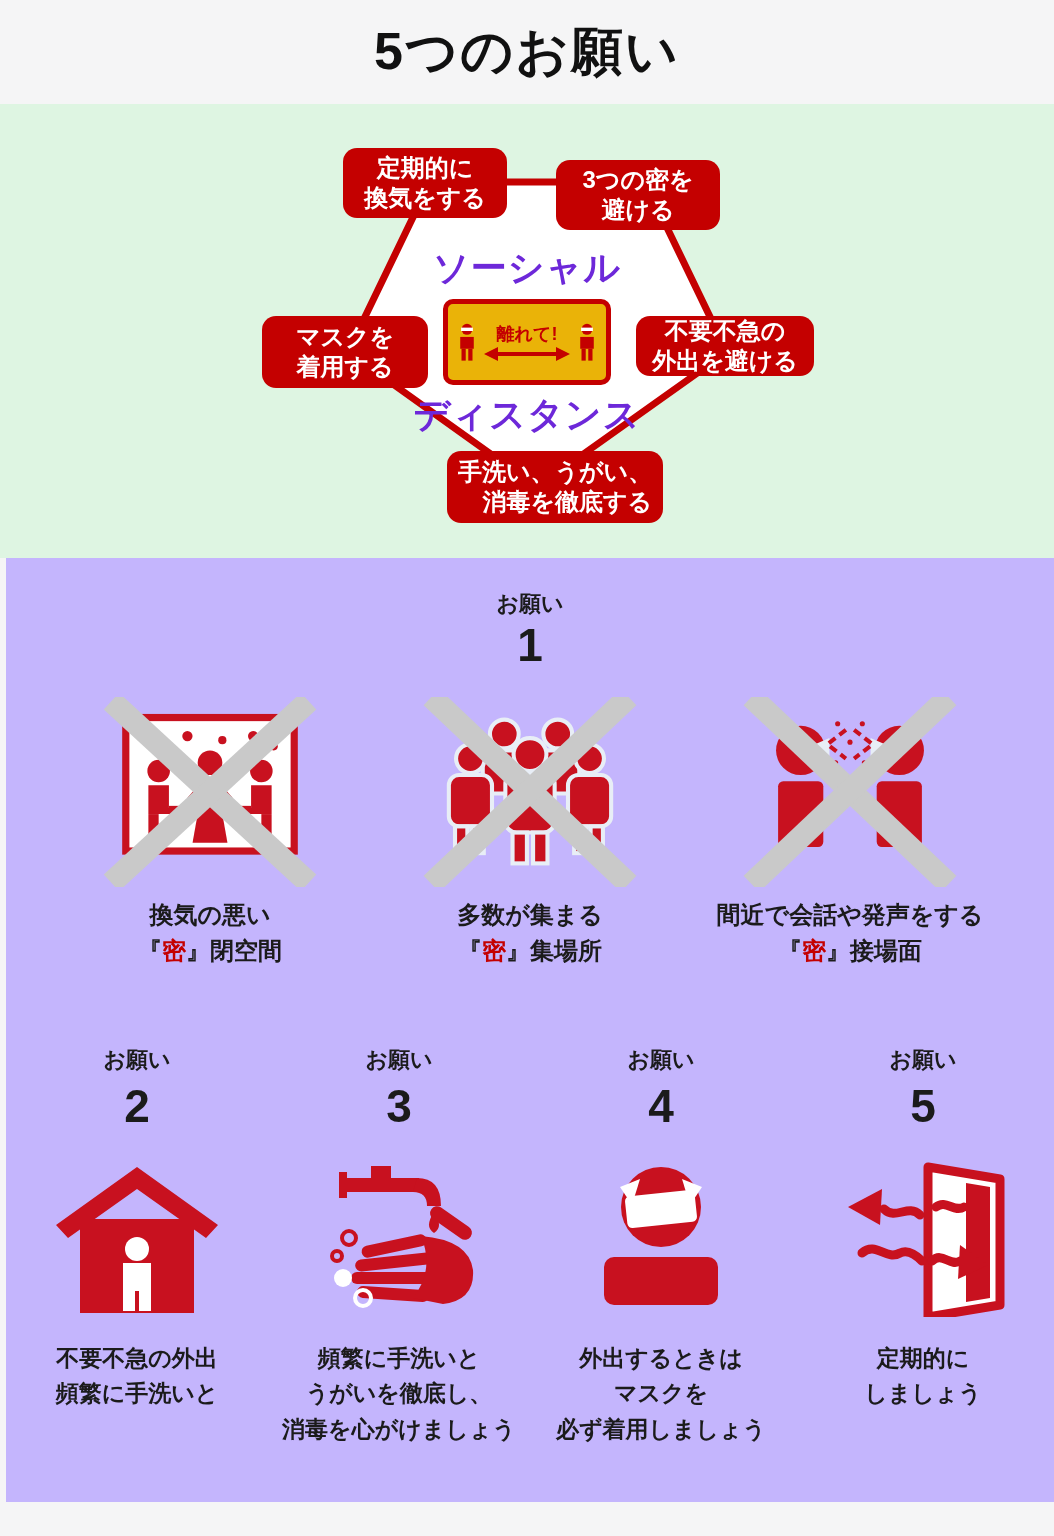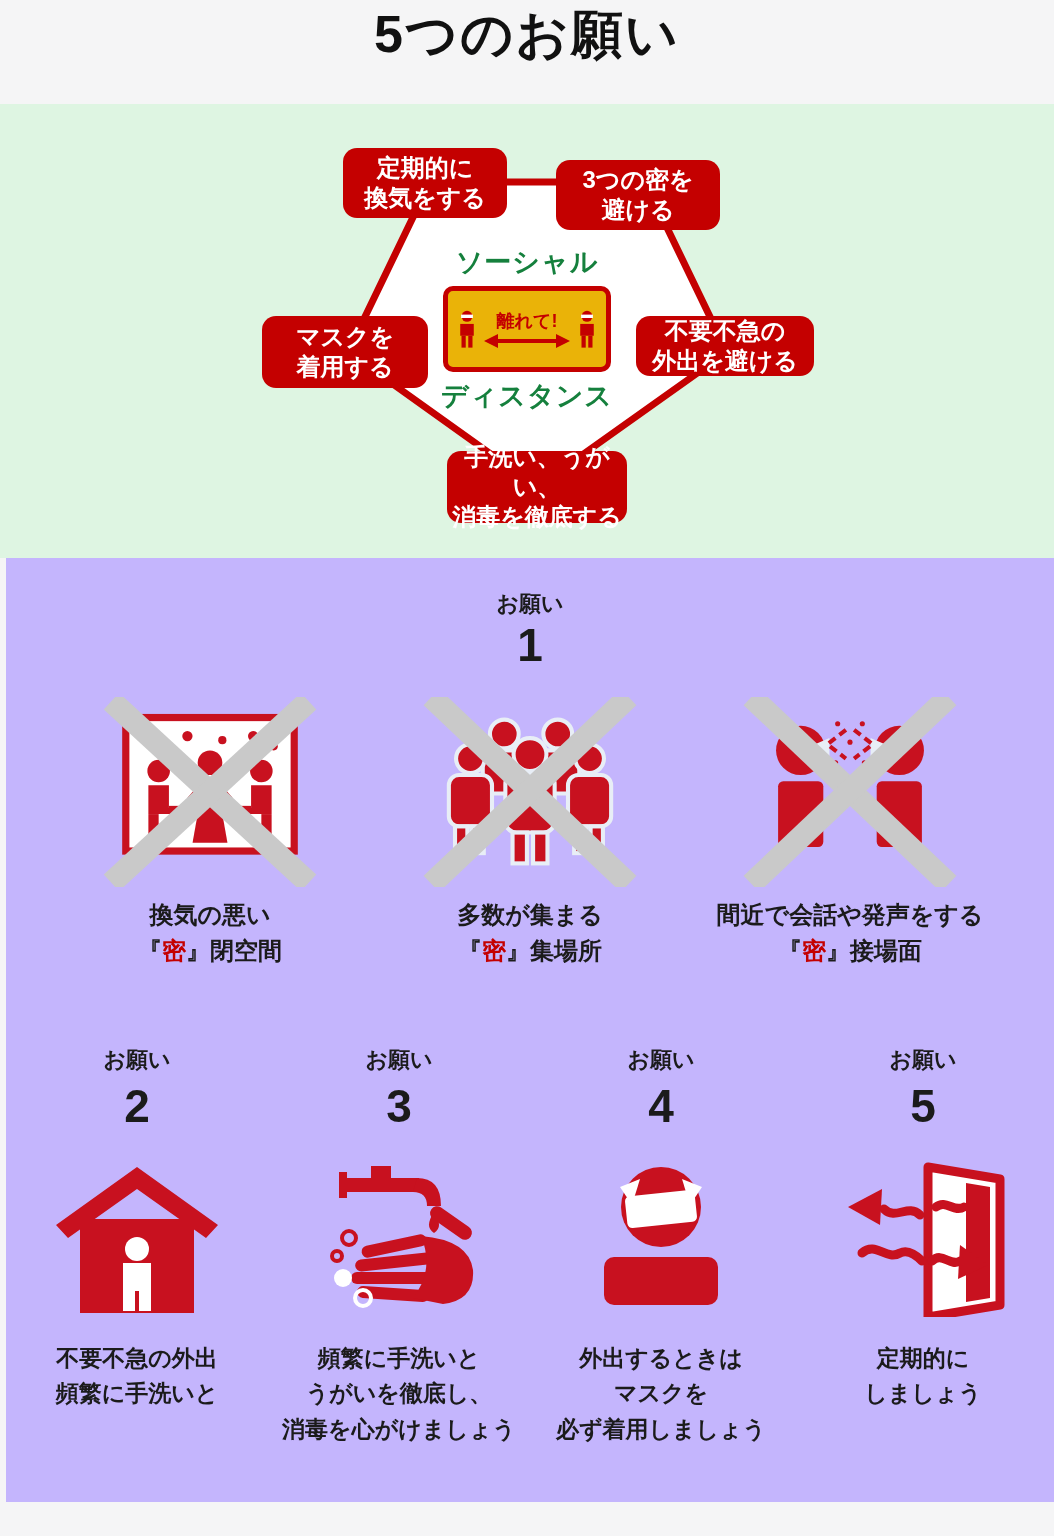--- a/index.html
+++ b/index.html
@@ -4,35 +4,35 @@
 <style>
   html,body{margin:0;padding:0;}
   body{
     width:1054px;height:1536px;overflow:hidden;
     background:#f5f5f6;
     font-family:"Liberation Sans","DejaVu Sans",sans-serif;
     color:#1b1b1b;
     -webkit-font-smoothing:antialiased;
   }
   
-  .header{height:104px;display:flex;align-items:flex-start;justify-content:center;background:#f5f5f6;}
+  .header{height:104px;display:flex;align-items:center;justify-content:center;background:#f5f5f6;}
   .page-title{font-size:52px;font-weight:900;letter-spacing:2px;color:#111;}
   
   .green{position:relative;height:454px;background:#def5e2;}
   .pentagon-svg{position:absolute;left:0;top:0;}
   .pbox{
     position:absolute;background:#c40000;border-radius:14px;
     display:flex;align-items:center;justify-content:center;text-align:center;
     color:#fff;font-size:24px;font-weight:800;line-height:1.25;
   }
   .center-stack{
     position:absolute;left:527px;top:140px;transform:translateX(-50%);
     width:240px;display:flex;flex-direction:column;align-items:center;
   }
-  .sd-word{color:#15803d;font-size:27px;font-weight:900;letter-spacing:1px;}
+  .sd-word{color:#6d28d9;font-size:36px;font-weight:900;letter-spacing:1px;}
   .sd-card{
     margin:6px 0;width:142px;height:76px;background:#eab308;border:5px solid #c40000;border-radius:10px;
     display:flex;align-items:center;justify-content:center;gap:6px;padding:0 8px;
   }
   .sd-mid{display:flex;flex-direction:column;align-items:center;}
   .sd-apart{color:#c40000;font-size:18px;font-weight:900;white-space:nowrap;}
   
   .blue{
     margin-left:6px;height:944px;background:#c4b5fd;box-sizing:border-box;padding-top:34px;
   }
@@ -68,21 +68,21 @@
   </div>
   <div class="pbox" style="left:556px;top:56px;width:164px;height:70px;">
     <div><span>3つの密を</span><br><span>避ける</span></div>
   </div>
   <div class="pbox" style="left:262px;top:212px;width:166px;height:72px;">
     <div><span>マスクを</span><br><span>着用する</span></div>
   </div>
   <div class="pbox" style="left:636px;top:212px;width:178px;height:60px;">
     <div><span>不要不急の</span><br><span>外出を避ける</span></div>
   </div>
-  <div class="pbox" style="left:447px;top:347px;width:180px;height:72px;">
+  <div class="pbox" style="left:447px;top:347px;width:216px;height:72px;text-align:right;">
     <div><span>手洗い、うがい、</span><br><span>消毒を徹底する</span></div>
   </div>
 
   <div class="center-stack">
     <div class="sd-word">ソーシャル</div>
     <div class="sd-card">
       <svg width="26" height="46" viewBox="0 0 26 46">
         <circle cx="13" cy="8" r="6.5" fill="#c40000"></circle>
         <rect x="6" y="6" width="14" height="4" fill="#ffffff"></rect>
         <rect x="5" y="17" width="16" height="14" fill="#c40000"></rect>

